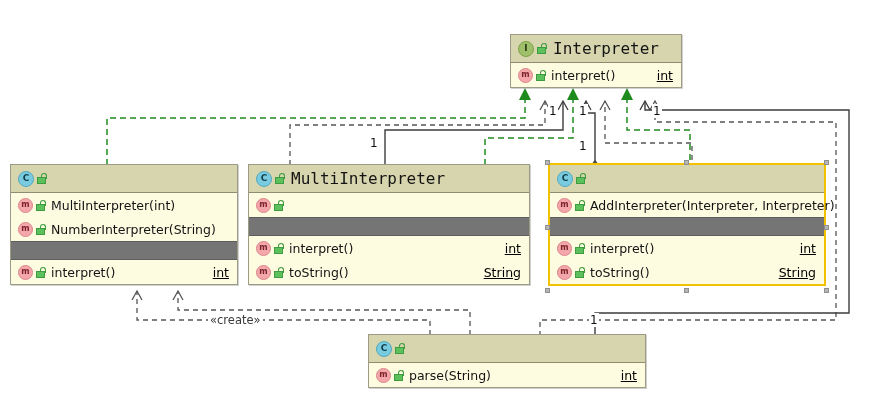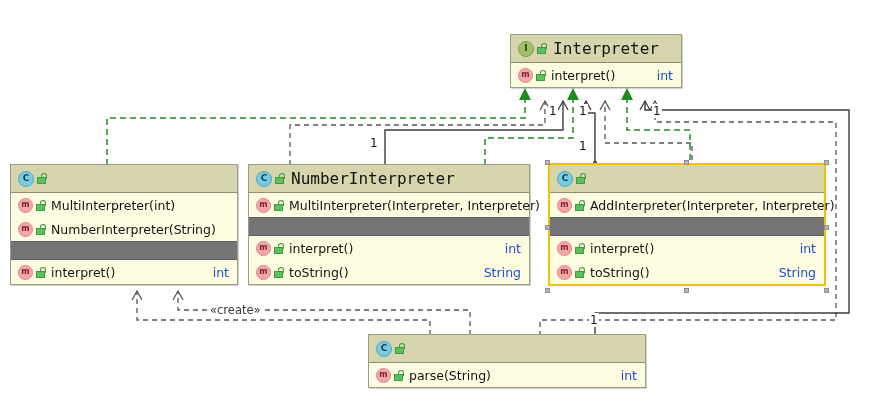--- a/index.html
+++ b/index.html
@@ -68,21 +68,22 @@
     white-space: nowrap;
   }
   .row .mname {
     margin-left: 5px;
     flex: 0 0 auto;
   }
   .row .rtype {
     margin-left: auto;
     padding-left: 12px;
     font-size: 12.5px;
-    color: #1d4ed8;
+    color: #000000;
+    text-decoration: underline;
   }
   .divider {
     height: 17px;
     background: #757575;
     border-top: 1px solid #5e5e5e;
     border-bottom: 1px solid #5e5e5e;
   }
 
   
   .ico {
@@ -223,21 +224,21 @@
       <path d="M595,335 L595,313 L849,313 L849,110 L645,110 L645,101" fill="none" stroke="#3d3d3d" stroke-width="1.4" marker-end="url(#mk-openarrow-dark)" marker-start="url(#mk-diamond)"></path>
     </g>
   </svg>
 
   <div class="edgelabel" style="left:548px; top:104px;">1</div>
   <div class="edgelabel" style="left:578px; top:104px;">1</div>
   <div class="edgelabel" style="left:652px; top:104px;">1</div>
   <div class="edgelabel" style="left:369px; top:136px;">1</div>
   <div class="edgelabel" style="left:578px; top:139px;">1</div>
   <div class="edgelabel" style="left:589px; top:313px;">1</div>
-  <div class="stereo" style="left:208px; top:303px;">«create»</div>
+  <div class="stereo" style="left:208px; top:313px;">«create»</div>
 
   <div class="umlbox" style="left:510px; top:34px; width:172px;">
     <div class="hdr">
       <span class="ico">
         <span class="circ iface">I</span>
       </span>
       <span class="lock">
         <span class="shackle"></span>
           <span class="body"></span>
       </span>
@@ -310,32 +311,31 @@
 
   <div class="umlbox" style="left:248px; top:164px; width:282px;">
     <div class="hdr">
       <span class="ico">
           <span class="circ cls">C</span>
         </span>
       <span class="lock">
         <span class="shackle"></span>
           <span class="body"></span>
         </span>
-      <span class="title">NumberInterpreter</span>
-    </div>
-    <div class="sect first">
-      <div class="row">
-        <span class="ico">
-            <span class="circ meth">m</span>
-          </span>
-        <span class="lock">
-          <span class="shackle"></span>
-            <span class="body"></span>
-          </span>
-        <span class="mname">MultiInterpreter(Interpreter, Interpreter)</span>
+      <span class="title">MultiInterpreter</span>
+    </div>
+    <div class="sect first">
+      <div class="row">
+        <span class="ico">
+            <span class="circ meth">m</span>
+          </span>
+        <span class="lock">
+          <span class="shackle"></span>
+            <span class="body"></span>
+          </span>
         <span class="rtype"></span>
       </div>
     </div>
     <div class="divider"></div>
     <div class="sect first">
       <div class="row">
         <span class="ico">
             <span class="circ meth">m</span>
           </span>
         <span class="lock">

